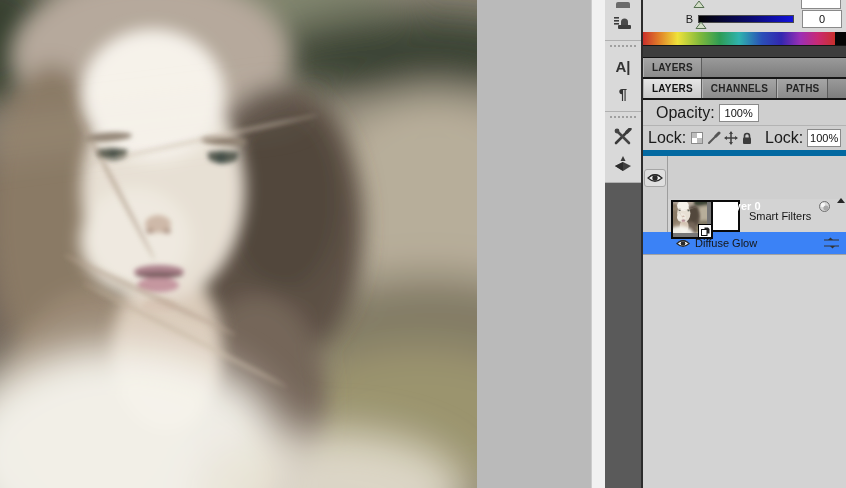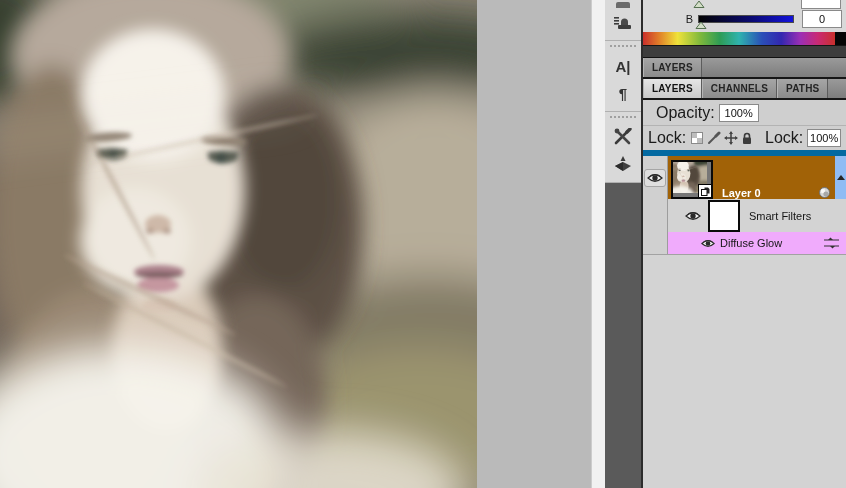--- a/index.html
+++ b/index.html
@@ -73,36 +73,36 @@
   .lock-row{height:24px;background:#cfcfcf;display:flex;align-items:center;padding:0 5px;
     border-bottom:6px solid #0369a1;}
   .lock-btn{width:16px;height:16px;display:flex;align-items:center;justify-content:center;margin-right:3px;}
   .spacer{flex:1;}
 
   
   .layer-row{height:43px;display:flex;background:#cfcfcf;}
   .eye-col{width:24px;border-right:1px solid #9d9d9d;display:flex;align-items:center;justify-content:center;background:#d0d0d0;}
   .eye-well{width:20px;height:16px;border:1px solid #a6a6a6;border-radius:3px;background:#dfdfdf;
     display:flex;align-items:center;justify-content:center;}
-  .layer-main{flex:1;background:#a16207;display:flex;align-items:flex-end;position:relative;}
+  .layer-main{flex:1;background:#1d4ed8;display:flex;align-items:flex-start;position:relative;margin-top:44px;}
   .thumb{width:38px;height:35px;border:2px solid #0a0a0a;margin-left:3px;position:relative;background:#777;overflow:hidden;flex:none;}
   .thumb svg{display:block;}
   .so-badge{position:absolute;right:-1px;bottom:-1px;width:12px;height:12px;background:#fff;border:1px solid #000;
     display:flex;align-items:center;justify-content:center;}
   .layer-name{margin-left:9px;font-size:11px;font-weight:bold;color:#ffffff;}
   .sf-circle{margin-left:auto;margin-right:4px;}
   .expander{width:11px;align-self:stretch;background:#8fbcf4;display:flex;align-items:center;justify-content:center;}
   .tri-up{width:0;height:0;border-left:4px solid transparent;border-right:4px solid transparent;border-bottom:5px solid #262626;}
 
   .sf-row{height:33px;display:flex;background:#d3d3d3;}
   .sf-content{flex:1;display:flex;align-items:center;padding-left:17px;}
   .sf-thumb{width:28px;height:28px;background:#ffffff;border:2px solid #0a0a0a;margin-left:7px;flex:none;}
   .sf-label{margin-left:9px;font-size:11px;color:#151515;}
 
-  .fx-row{height:22px;display:flex;background:#f0abfc;border-bottom:1px solid #a2a2a2;}
+  .fx-row{height:22px;display:flex;background:#3b82f6;border-bottom:1px solid #a2a2a2;flex-direction:column;}
   .fx-content{flex:1;display:flex;align-items:center;padding-left:33px;}
   .fx-label{margin-left:5px;font-size:11px;color:#151515;}
   .fx-opts{margin-left:auto;margin-right:7px;}
 
   .panel-rest{flex:1;background:#d3d3d3;}
 </style>
 </head>
 <body>
 
 <div class="app">

